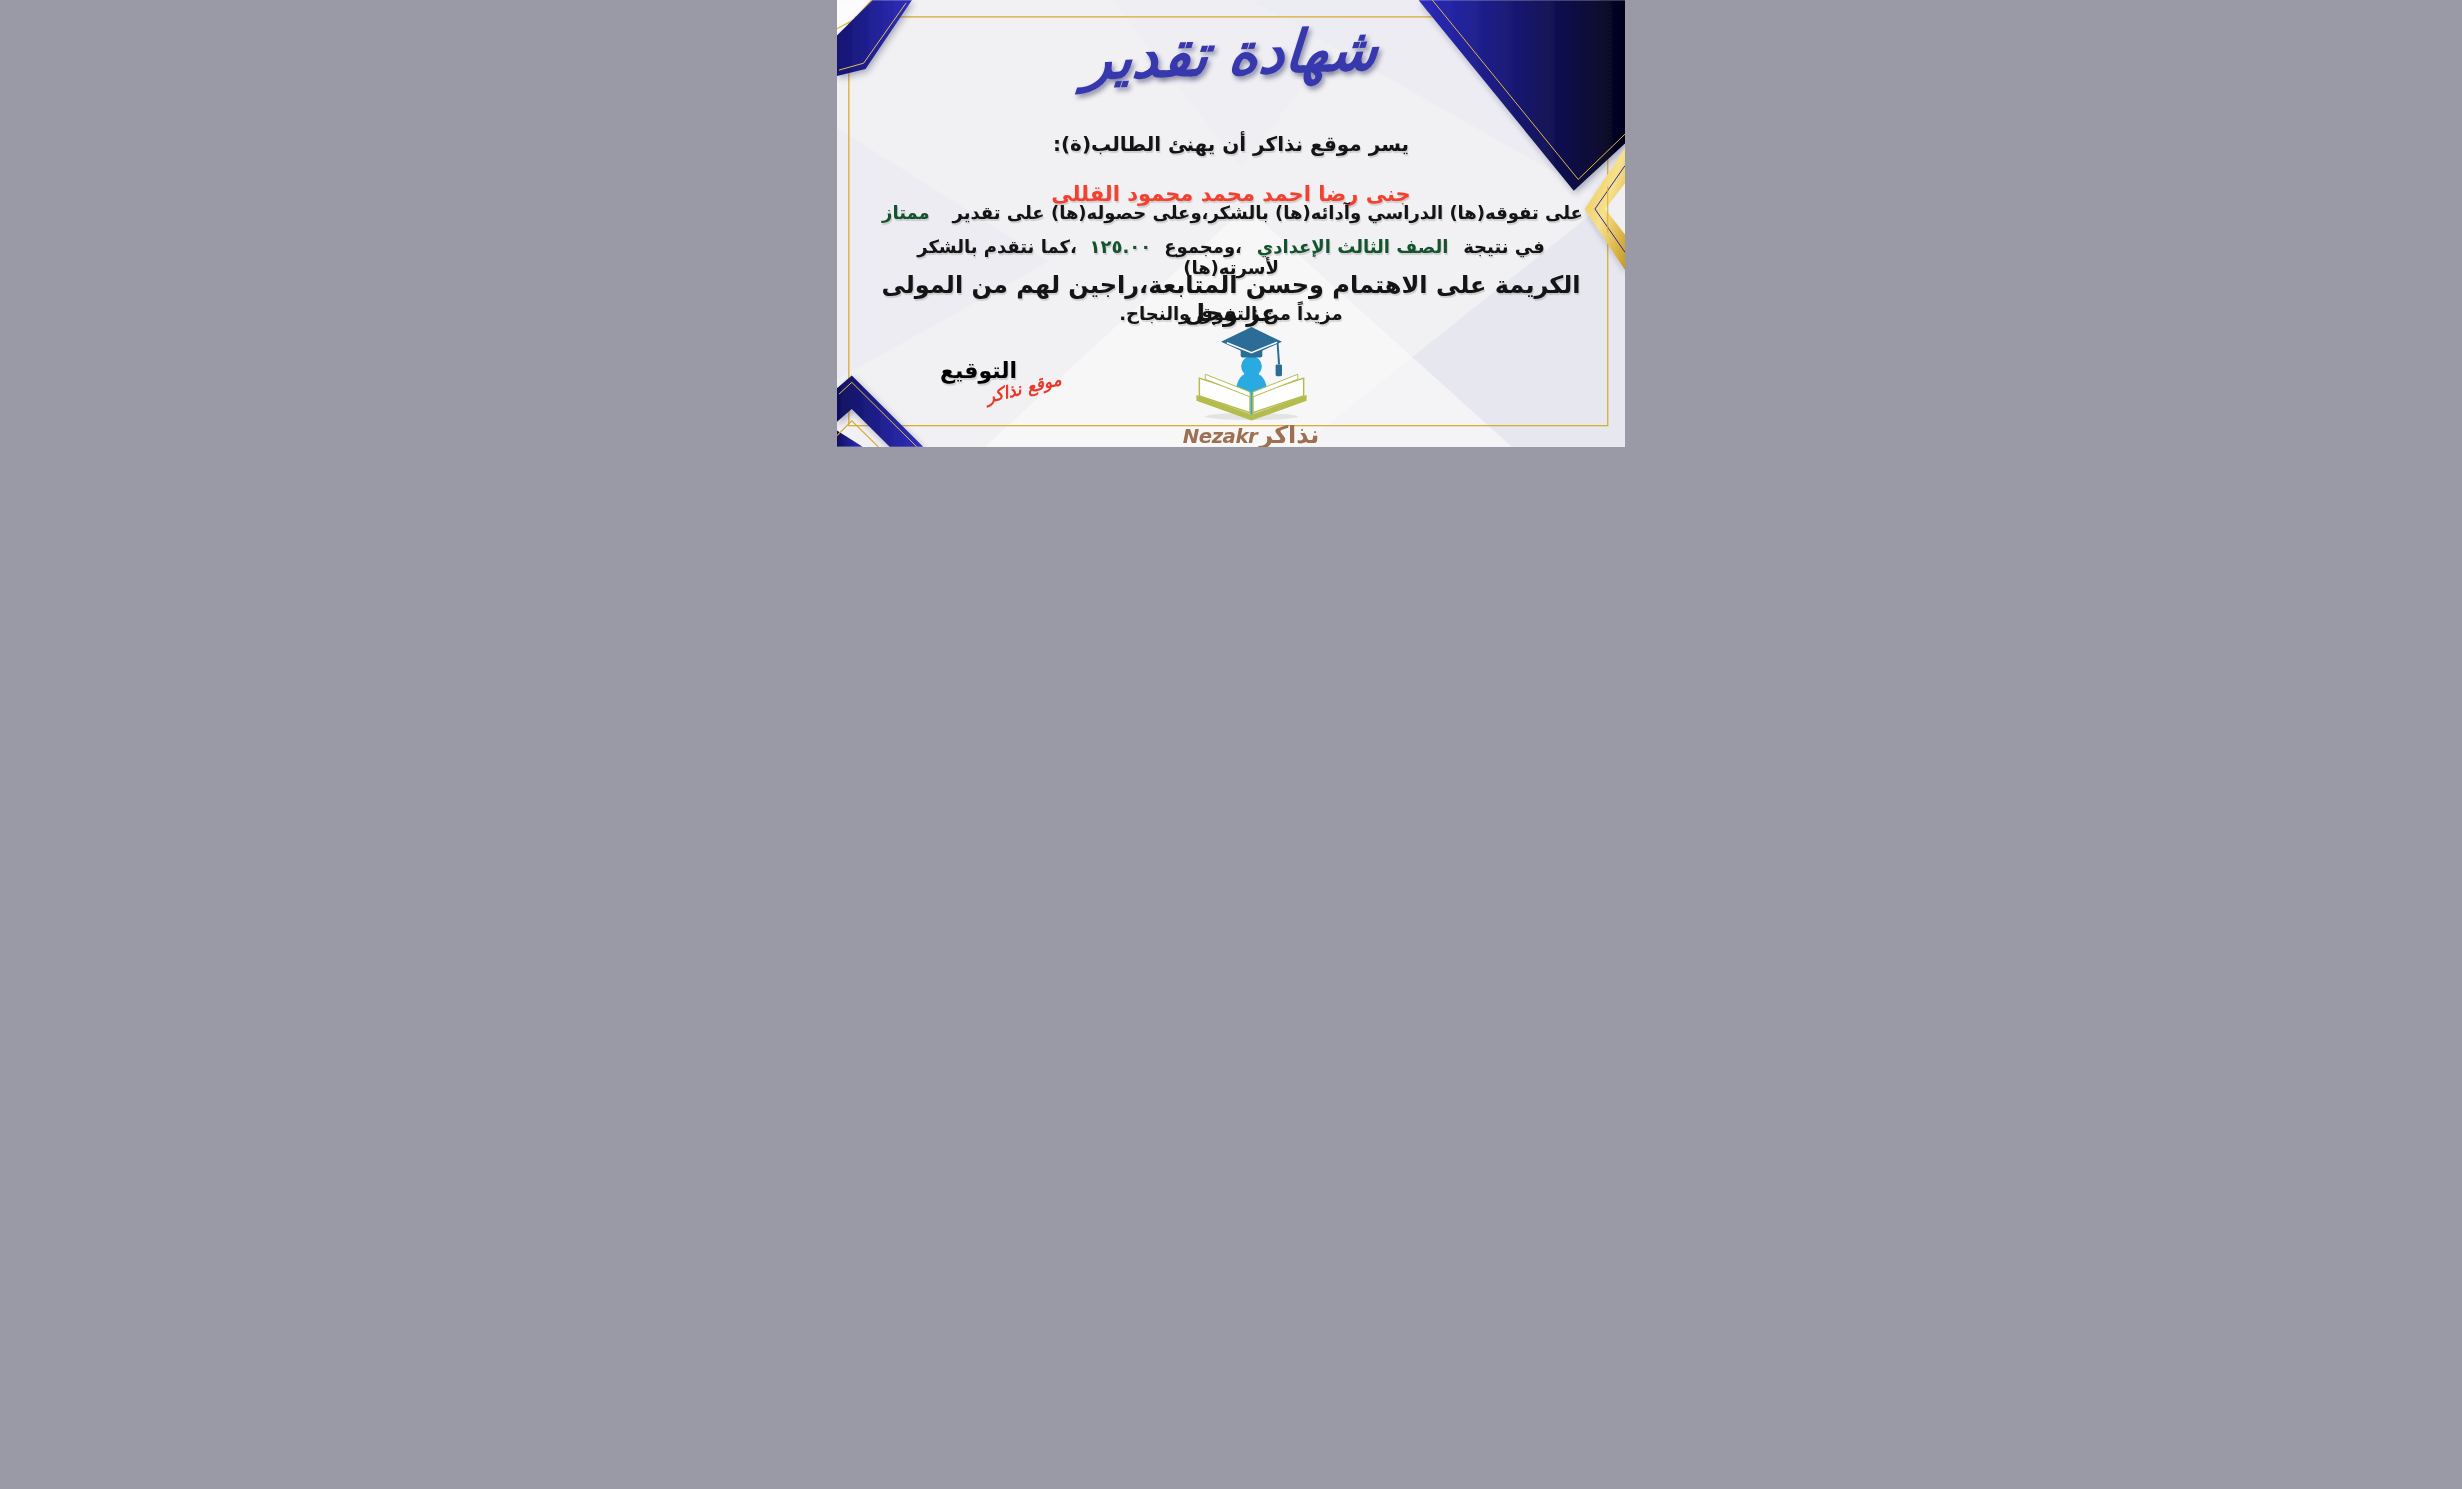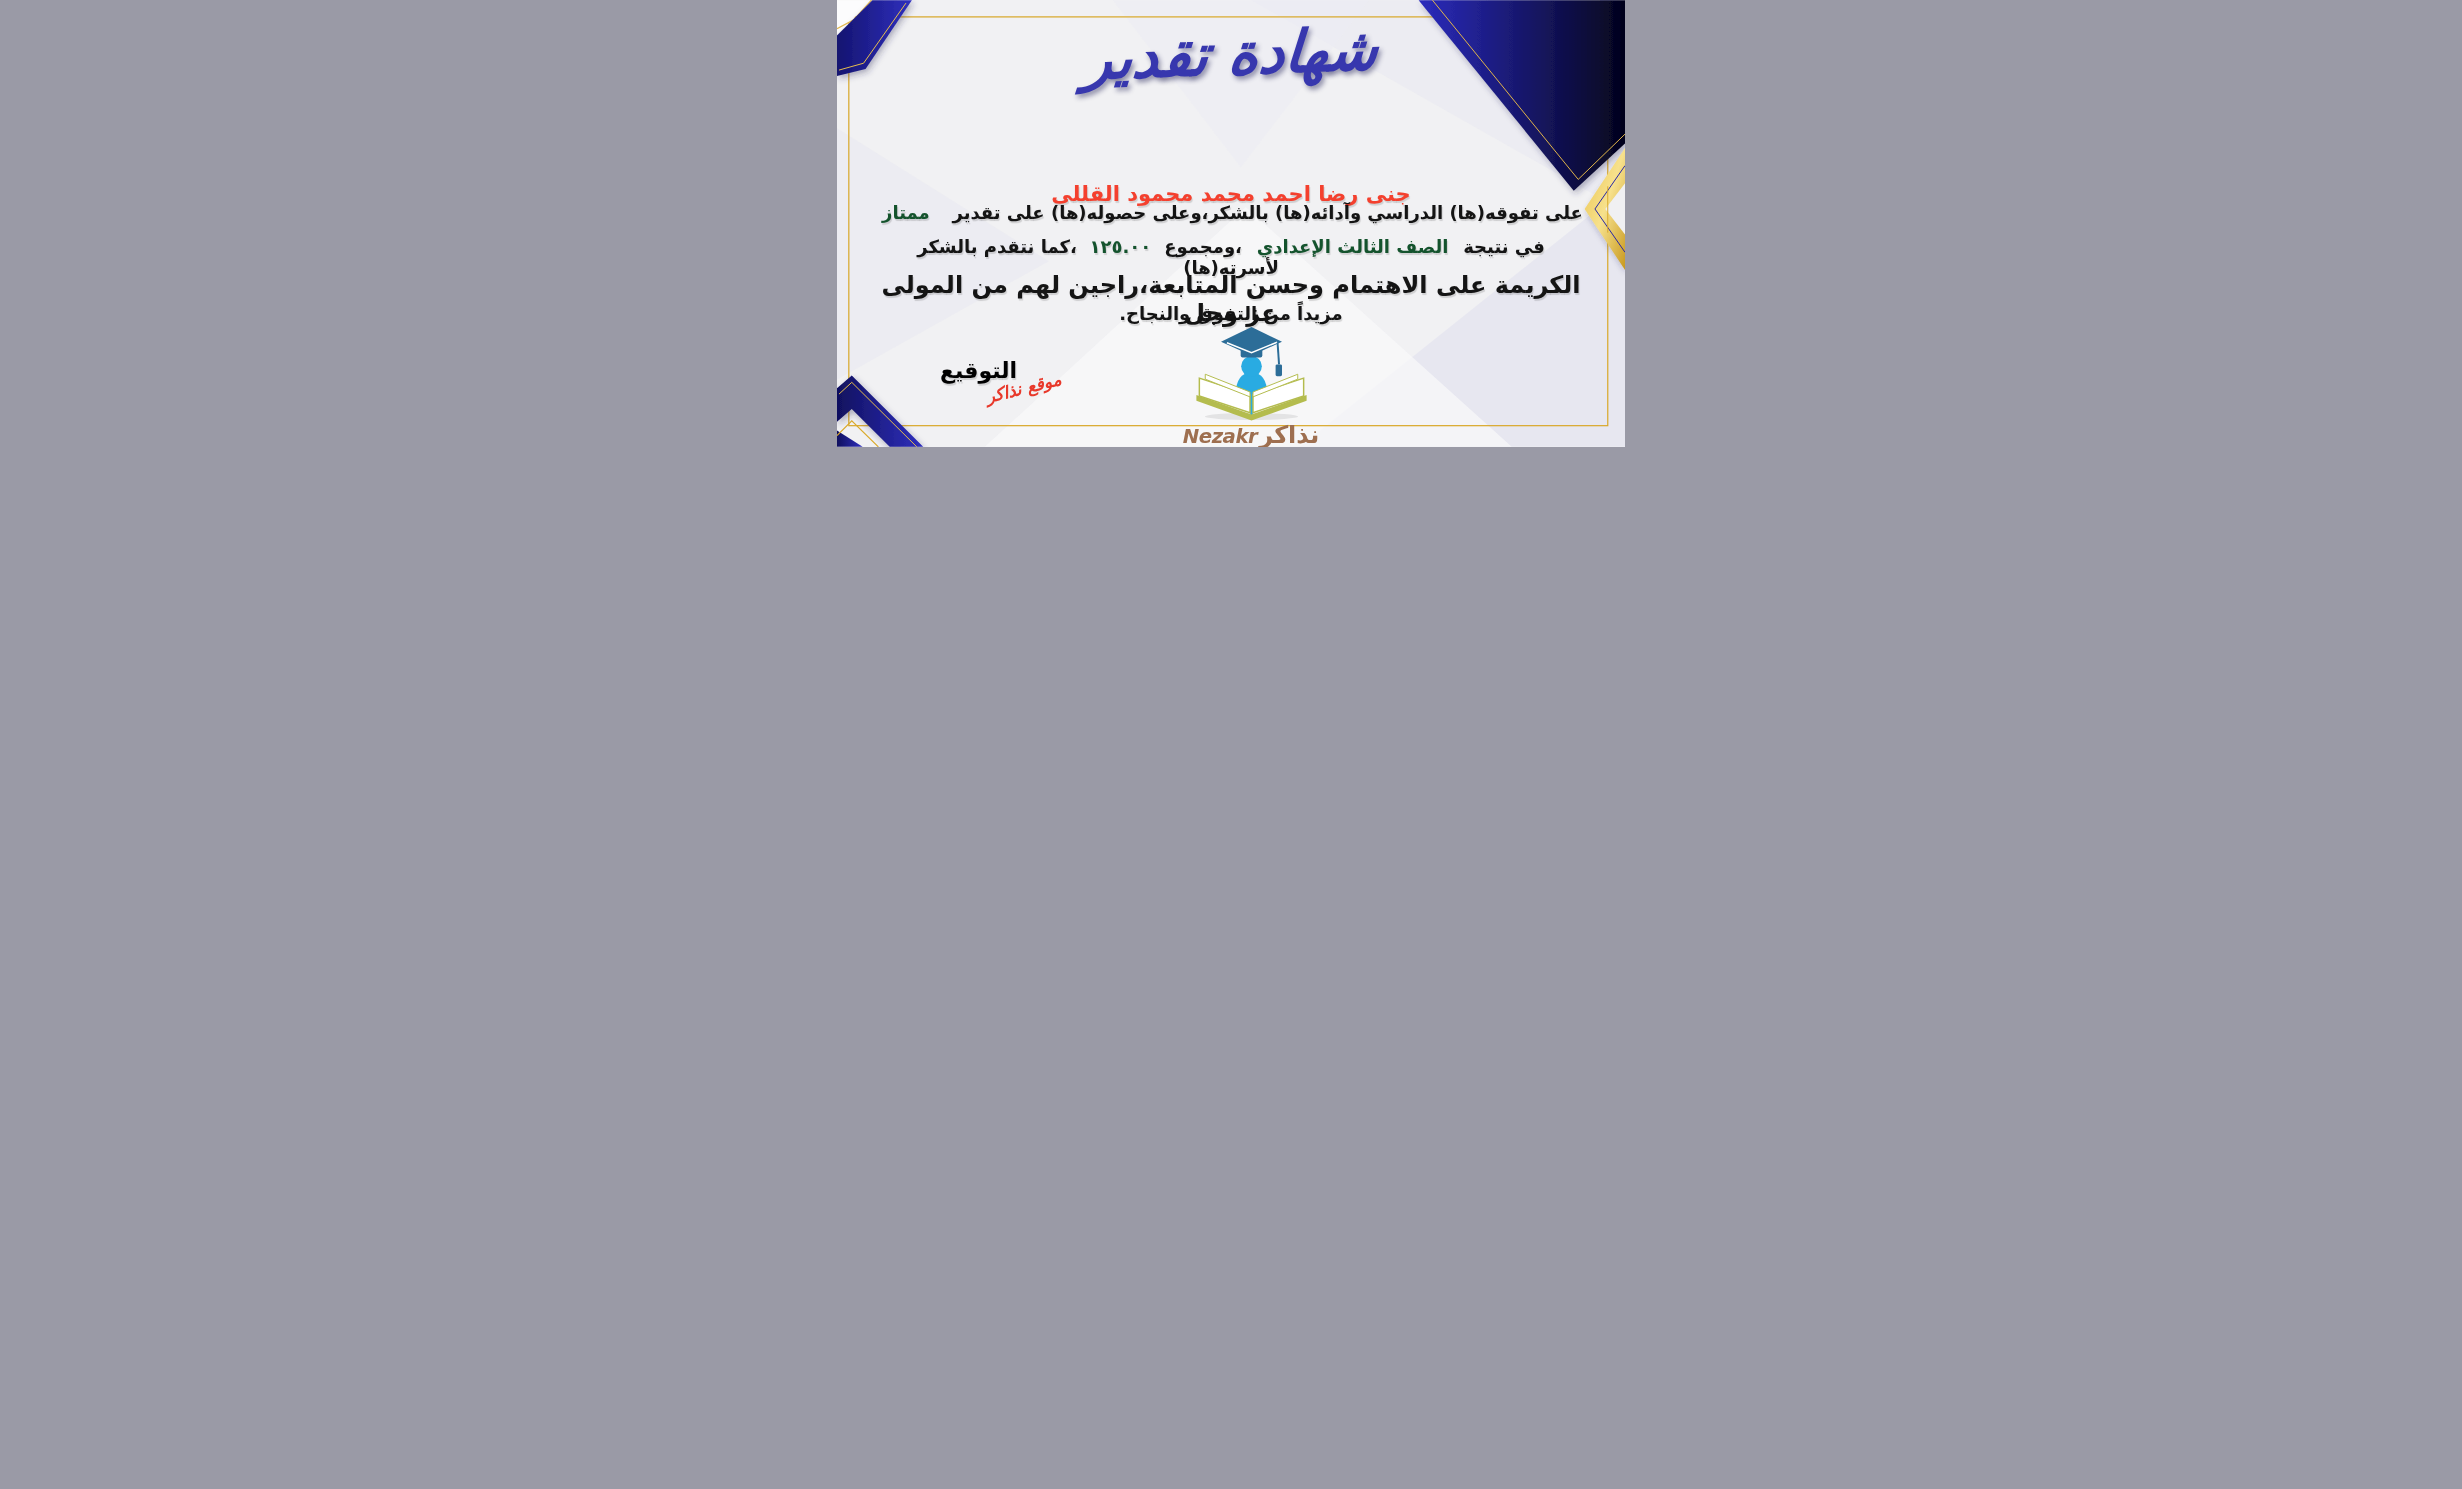--- a/index.html
+++ b/index.html
@@ -98,20 +98,21 @@
       <polygon points="30,762 175,907 107,907 30,830 0,856 0,788" fill="url(#gBL)" filter="url(#ds)"></polygon>
       <polyline points="4,800 30,776 162,907" fill="none" stroke="#e8bf4d" stroke-width="2"></polyline>
       <polygon points="0,874 0,907 52,907" fill="url(#gBL)"></polygon>
       <polyline points="0,884 30,854 84,907" fill="none" stroke="#d9a92c" stroke-width="2.5"></polyline>
     </g>
   </svg>
 
   <div class="content" dir="rtl">
     <h1 class="title">شهادة تقدير</h1>
 
+    <p class="line intro">يسر موقع نذاكر أن يهنئ الطالب(ة):</p>
 
     <p class="line name">جنى رضا احمد محمد محمود القللى</p>
 
     <p class="line b1"><span>على تفوقه(ها) الدراسي وآدائه(ها) بالشكر،وعلى حصوله(ها) على تقدير</span><span class="red grade-gap">ممتاز</span></p>
 
     <p class="line b2"><span>في نتيجة</span><span class="red stage-gap">الصف الثالث الإعدادي</span><span>،ومجموع</span><span class="red total-gap">١٢٥.٠٠</span><span>،كما نتقدم بالشكر لأسرته(ها)</span></p>
 
     <p class="line b3">الكريمة على الاهتمام وحسن المتابعة،راجين لهم من المولى عز وجل</p>
 
     <p class="line b4">مزيداً من التفوق والنجاح.</p>

